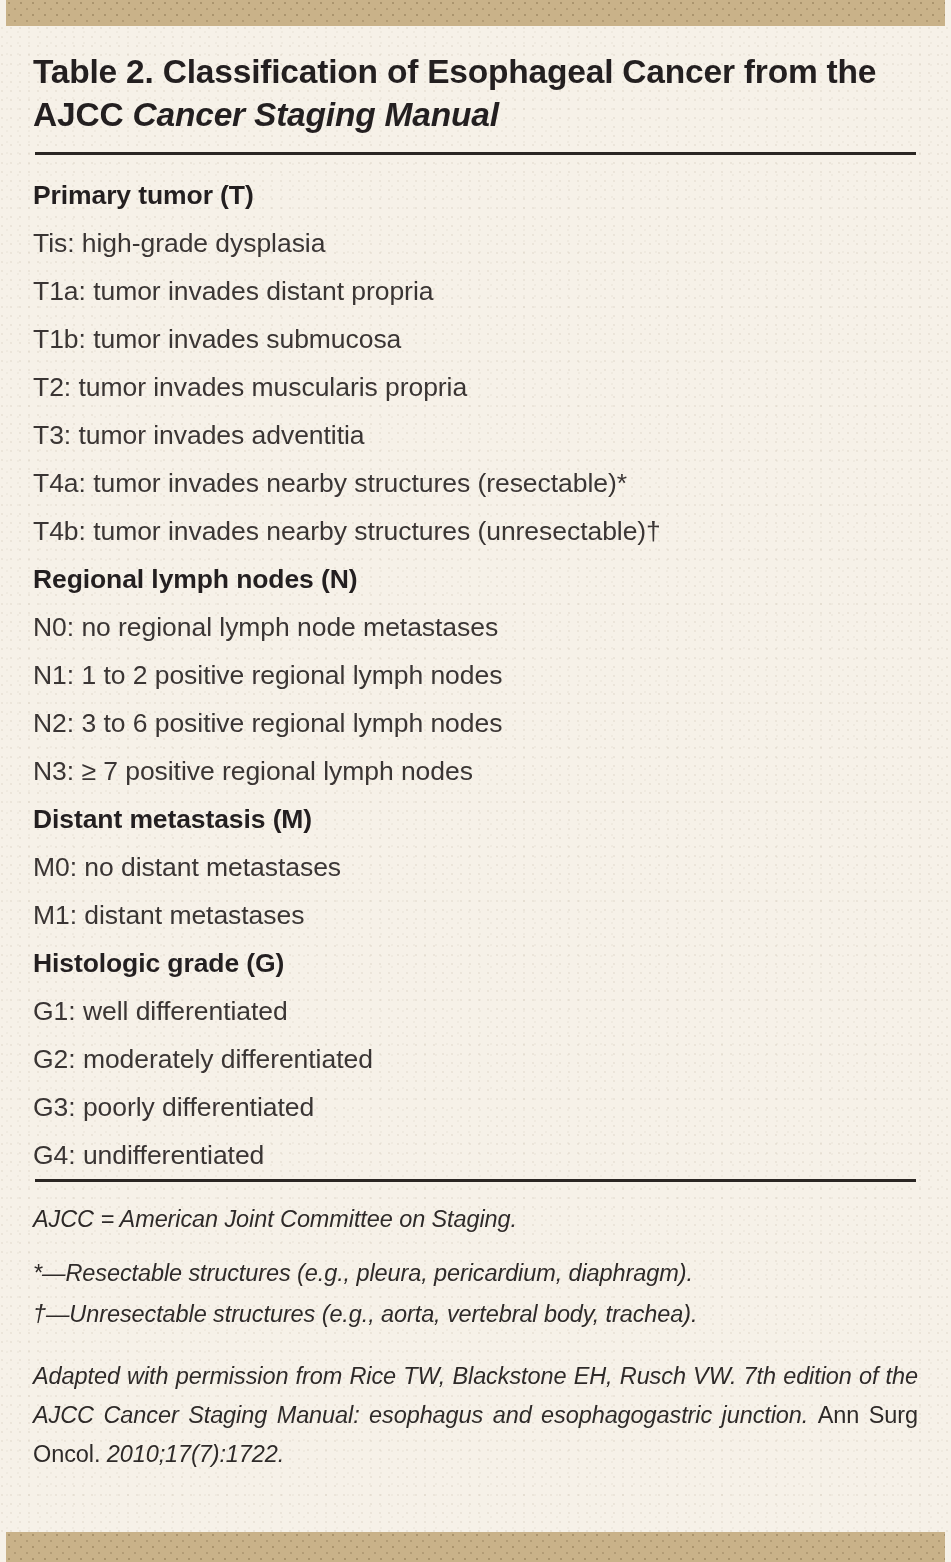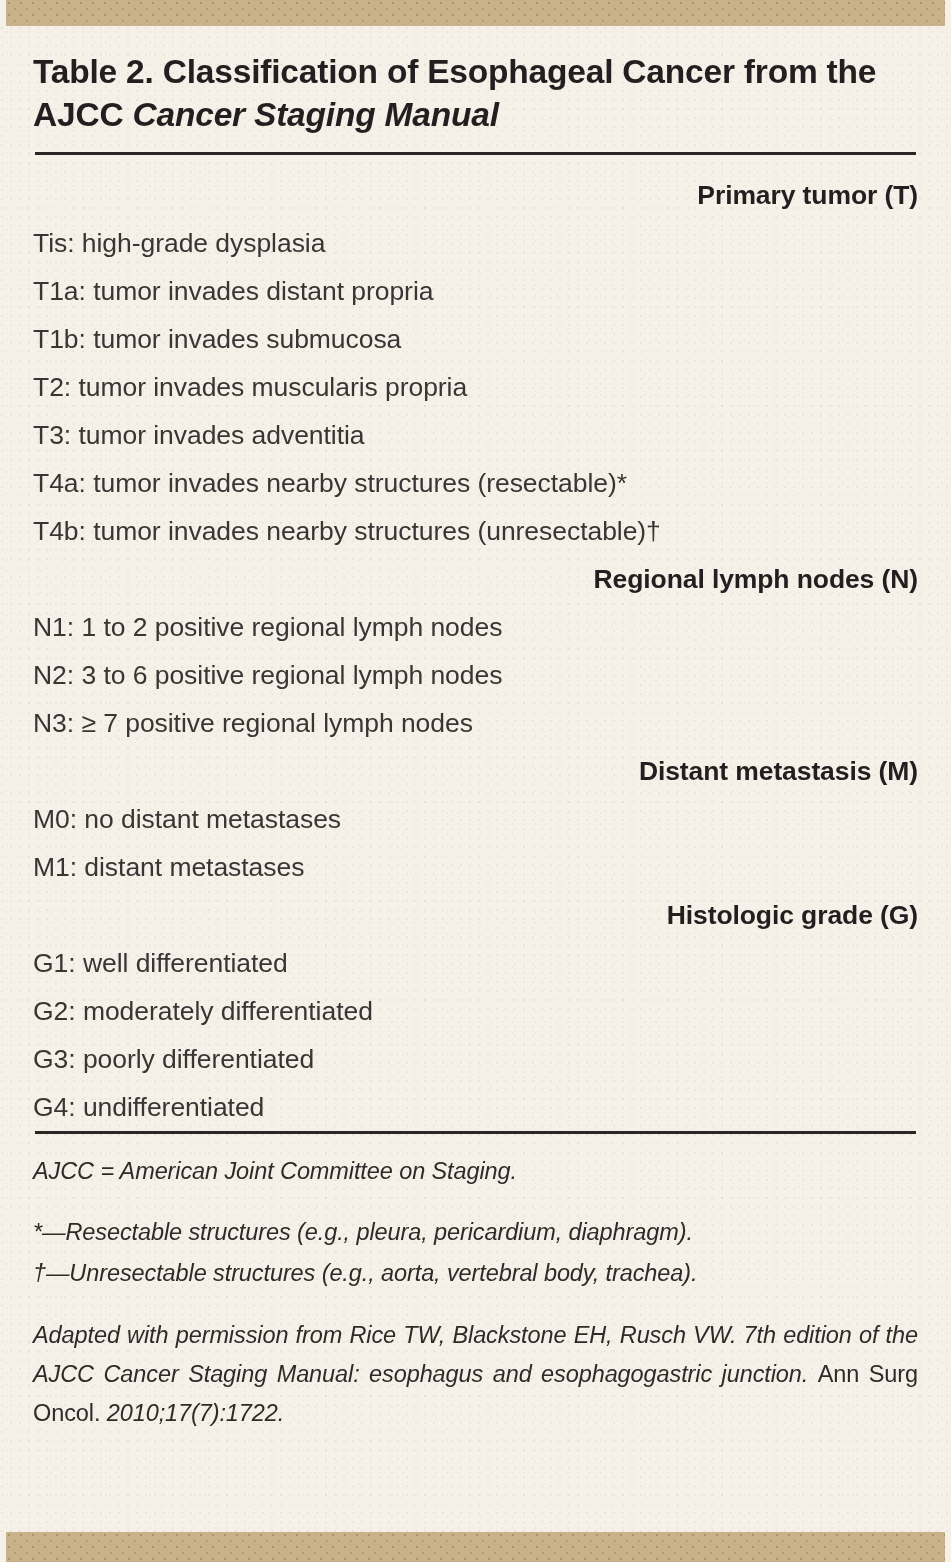--- a/index.html
+++ b/index.html
@@ -82,21 +82,20 @@
   
   .body-block {
     padding-top: 16px;
   }
   .sec-head {
     font-size: 26.5px;
     font-weight: bold;
     line-height: 48px;
     letter-spacing: -0.1px;
     white-space: nowrap;
-    text-align: right;
   }
   .item {
     font-size: 26.5px;
     font-weight: normal;
     line-height: 48px;
     letter-spacing: -0.05px;
     color: #3a3534;
     white-space: nowrap;
   }
 
@@ -105,21 +104,21 @@
     padding-top: 17px;
   }
   .fn {
     font-size: 23.5px;
     font-style: italic;
     line-height: 41px;
     color: #2e2a29;
     letter-spacing: -0.1px;
   }
   .fn.gap {
-    margin-top: 20px;
+    margin-top: 13px;
   }
   .citation {
     font-size: 23.5px;
     font-style: italic;
     line-height: 39px;
     color: #2e2a29;
     text-align: justify;
     margin-top: 22px;
     letter-spacing: -0.1px;
   }
@@ -148,20 +147,21 @@
       <div class="sec-head">Primary tumor (T)</div>
       <div class="item">Tis: high-grade dysplasia</div>
       <div class="item">T1a: tumor invades distant propria</div>
       <div class="item">T1b: tumor invades submucosa</div>
       <div class="item">T2: tumor invades muscularis propria</div>
       <div class="item">T3: tumor invades adventitia</div>
       <div class="item">T4a: tumor invades nearby structures (resectable)*</div>
       <div class="item">T4b: tumor invades nearby structures (unresectable)†</div>
 
       <div class="sec-head">Regional lymph nodes (N)</div>
+      <div class="item">N0: no regional lymph node metastases</div>
       <div class="item">N1: 1 to 2 positive regional lymph nodes</div>
       <div class="item">N2: 3 to 6 positive regional lymph nodes</div>
       <div class="item">N3: ≥ 7 positive regional lymph nodes</div>
 
       <div class="sec-head">Distant metastasis (M)</div>
       <div class="item">M0: no distant metastases</div>
       <div class="item">M1: distant metastases</div>
 
       <div class="sec-head">Histologic grade (G)</div>
       <div class="item">G1: well differentiated</div>

